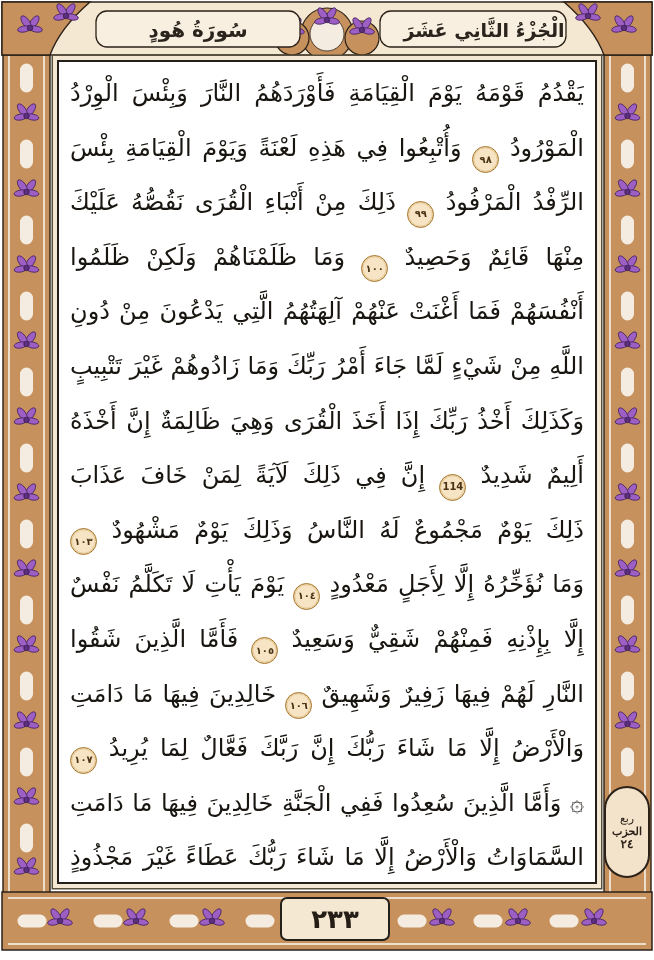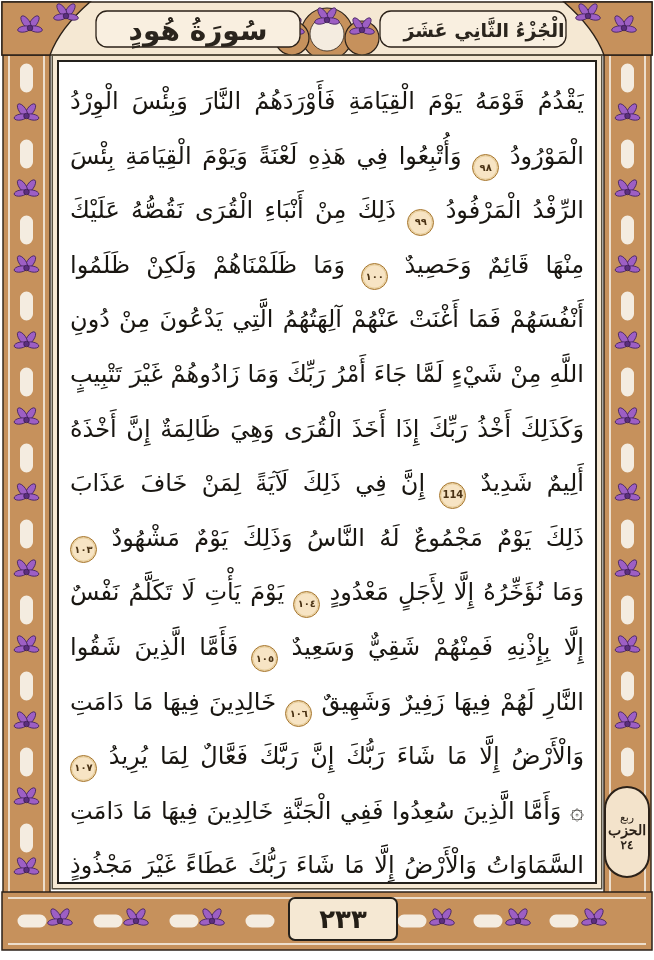--- a/index.html
+++ b/index.html
@@ -5,31 +5,31 @@
   html,body{margin:0;padding:0;background:#ffffff;}
   .page{
     position:relative;width:654px;height:960px;overflow:hidden;
     background:#ffffff;font-family:"DejaVu Sans",sans-serif;
   }
   .ornament-svg{position:absolute;inset:0;width:654px;height:960px;}
 
   
   .hdr-title{
     position:absolute;top:13px;height:34px;display:flex;align-items:center;justify-content:center;
-    font-weight:bold;color:#2a241d;font-size:28px;white-space:nowrap;z-index:3;
+    font-weight:bold;color:#2a241d;font-size:20px;white-space:nowrap;z-index:3;
   }
   .surah-title{left:98px;width:200px;}
   .juz-title{left:382px;width:182px;font-size:19px;padding-left:11px;}
 
   
   .text-frame{
     position:absolute;left:57px;top:60px;width:540px;height:824px;box-sizing:border-box;
     background:#ffffff;border:2px solid #23201b;
     box-shadow:0 0 0 4px #f5e8d3,0 0 0 5.5px #57503f;
-    padding:12px 11px;direction:rtl;overflow:hidden;z-index:2;
+    padding:4px 11px;direction:rtl;overflow:hidden;z-index:2;
   }
   .qline{
     height:54.6px;line-height:54.6px;white-space:normal;overflow:hidden;
     text-align:justify;text-align-last:justify;
     font-size:24px;color:#191611;letter-spacing:0;
   }
   .ayah{
     display:inline-flex;align-items:center;justify-content:center;
     width:25px;height:25px;border-radius:50%;vertical-align:-7px;
     background:#f7e4c4;border:1.5px solid #a6762e;
@@ -38,26 +38,26 @@
   }
 
   
   .hizb-marker{
     position:absolute;left:604px;top:786px;width:46px;height:92px;box-sizing:border-box;
     background:#f3e3cb;border:2px solid #2b2118;border-radius:24px;
     display:flex;flex-direction:column;align-items:center;justify-content:center;
     color:#2b2118;z-index:3;line-height:1.15;font-family:Liberation Serif, serif;
   }
   .hizb-marker .t1{font-size:11px;}
-  .hizb-marker .t2{font-size:14px;font-weight:bold;}
+  .hizb-marker .t2{font-size:11px;font-weight:bold;}
   .hizb-marker .t3{font-size:12px;font-weight:bold;}
 
   
   .page-num-box{
-    position:absolute;left:288px;top:897px;width:110px;height:44px;box-sizing:border-box;
+    position:absolute;left:280px;top:897px;width:110px;height:44px;box-sizing:border-box;
     background:#f5e8d3;border:2.5px solid #23201b;border-radius:7px;
     display:flex;align-items:center;justify-content:center;
     font-size:26px;font-weight:bold;color:#241e16;z-index:3;
   }
 </style>
 </head>
 <body>
 
 <div class="page">
 

